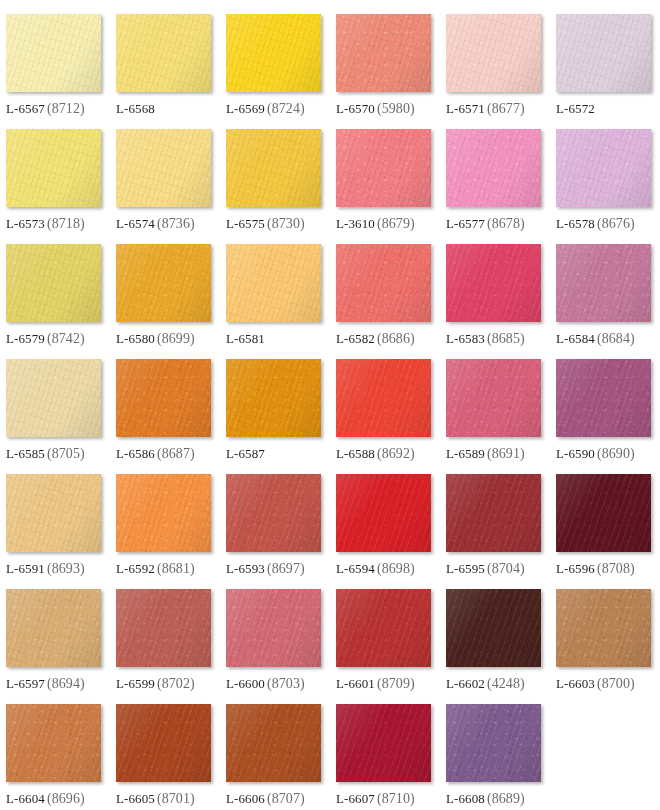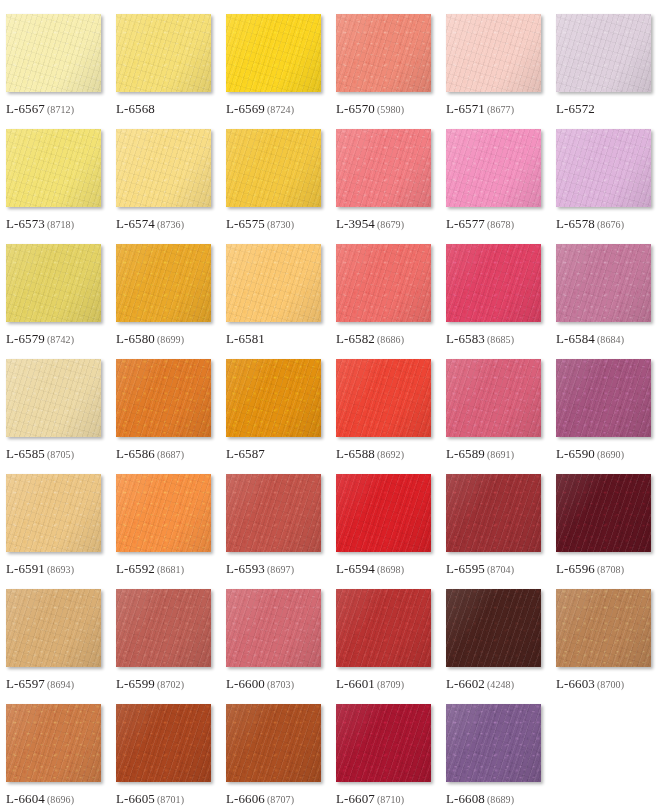--- a/index.html
+++ b/index.html
@@ -79,21 +79,21 @@
     line-height: 1;
   }
 
   .code {
     font-size: 13px;
     color: #231f20;
     letter-spacing: .1px;
   }
 
   .alt {
-    font-size: 10px;
+    font-size: 14px;
     color: #6f6c6b;
     letter-spacing: .1px;
     margin-left: 2px;
     text-align: center;
   }
 </style>
 </head>
 <body>
 
 <div id="swatch-grid">
@@ -168,21 +168,21 @@
         <div class="vignette"></div>
       </div>
       <div class="label"><span class="code">L-6575</span><span class="alt">(8730)</span></div>
     </div>
     <div class="swatch-cell">
       <div class="chip" style="background-color: rgb(242, 125, 130);">
         <div class="grain"></div>
         <div class="grain2"></div>
         <div class="vignette"></div>
       </div>
-      <div class="label"><span class="code">L-3954</span><span class="alt">(8679)</span></div>
+      <div class="label"><span class="code">L-3610</span><span class="alt">(8679)</span></div>
     </div>
     <div class="swatch-cell">
       <div class="chip" style="background-color: rgb(243, 146, 191);">
         <div class="grain"></div>
         <div class="grain2"></div>
         <div class="vignette"></div>
       </div>
       <div class="label"><span class="code">L-6577</span><span class="alt">(8678)</span></div>
     </div>
     <div class="swatch-cell">

